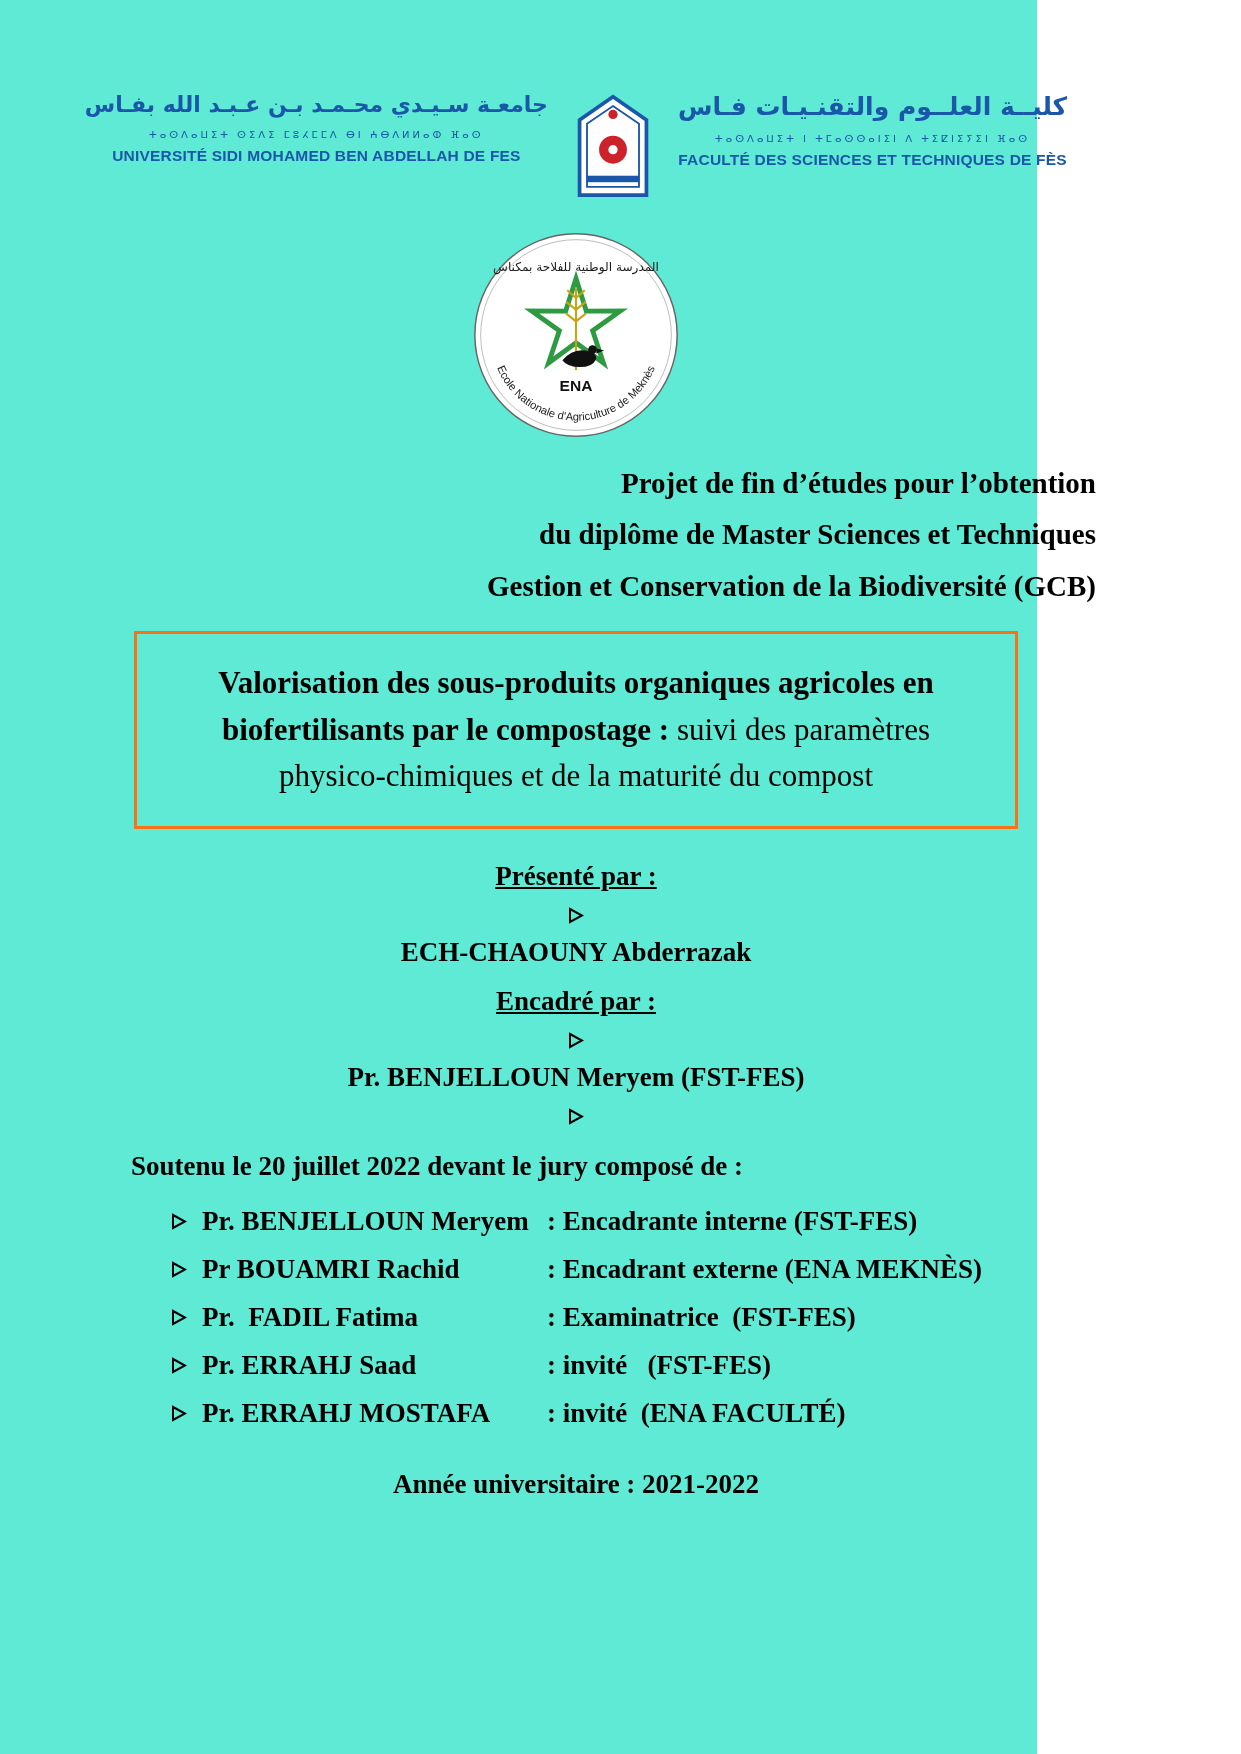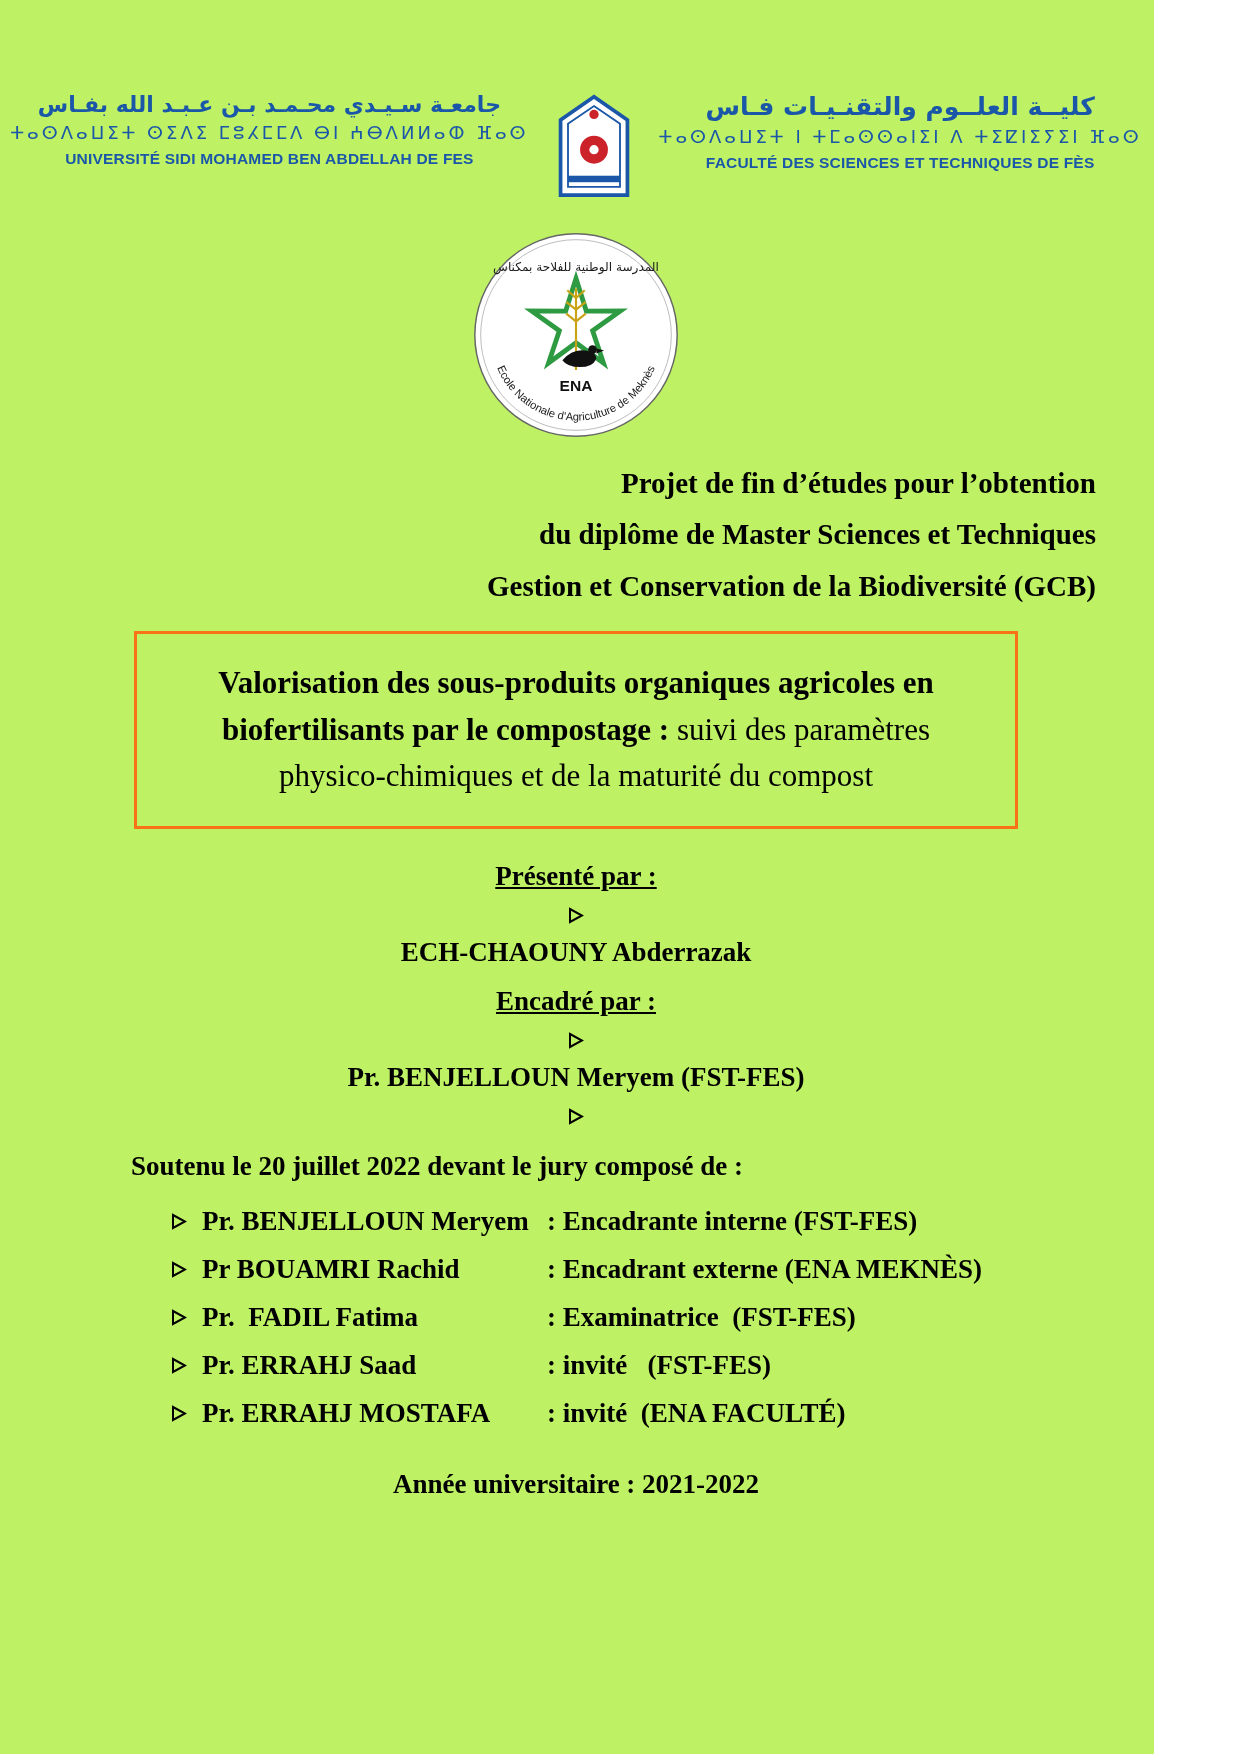--- a/index.html
+++ b/index.html
@@ -2,37 +2,37 @@
 <html><head>
 <meta charset="utf-8">
 <style>
   html, body { margin: 0; padding: 0; background: #ffffff; }
   body {
     width: 1241px; height: 1754px;
     font-family: "Liberation Serif", serif;
     color: #000;
     overflow: hidden;
   }
-  .page { position: relative; width: 1154px; height: 1754px; background: #bef264; }
+  .page { position: relative; width: 1037px; height: 1754px; background: #5eead4; }
   .inner { width: 1040px; margin-left: 56px; }
 
   
   .header-row {
     display: flex; justify-content: center; align-items: flex-start;
     gap: 22px; padding-top: 92px;
   }
   .header-col { text-align: center; white-space: nowrap; }
   .uni-arabic {
     font-family: "DejaVu Sans", sans-serif;
     font-weight: bold; color: #1b57a8; font-size: 22px; direction: rtl;
   }
   .header-col.right .uni-arabic { font-size: 25px; }
   .uni-tifinagh {
     font-family: "DejaVu Sans", sans-serif;
-    color: #1b57a8; font-size: 18px; letter-spacing: 3px; margin-top: 5px;
+    color: #1b57a8; font-size: 10px; letter-spacing: 3px; margin-top: 12px;
   }
   .uni-latin {
     font-family: "Liberation Sans", sans-serif;
     font-weight: bold; color: #1b57a8; font-size: 15.5px; margin-top: 7px;
     letter-spacing: 0.2px;
   }
   .fst-logo-wrap { padding-top: 2px; }
 
   
   .ena-wrap { text-align: center; margin-top: 26px; }

